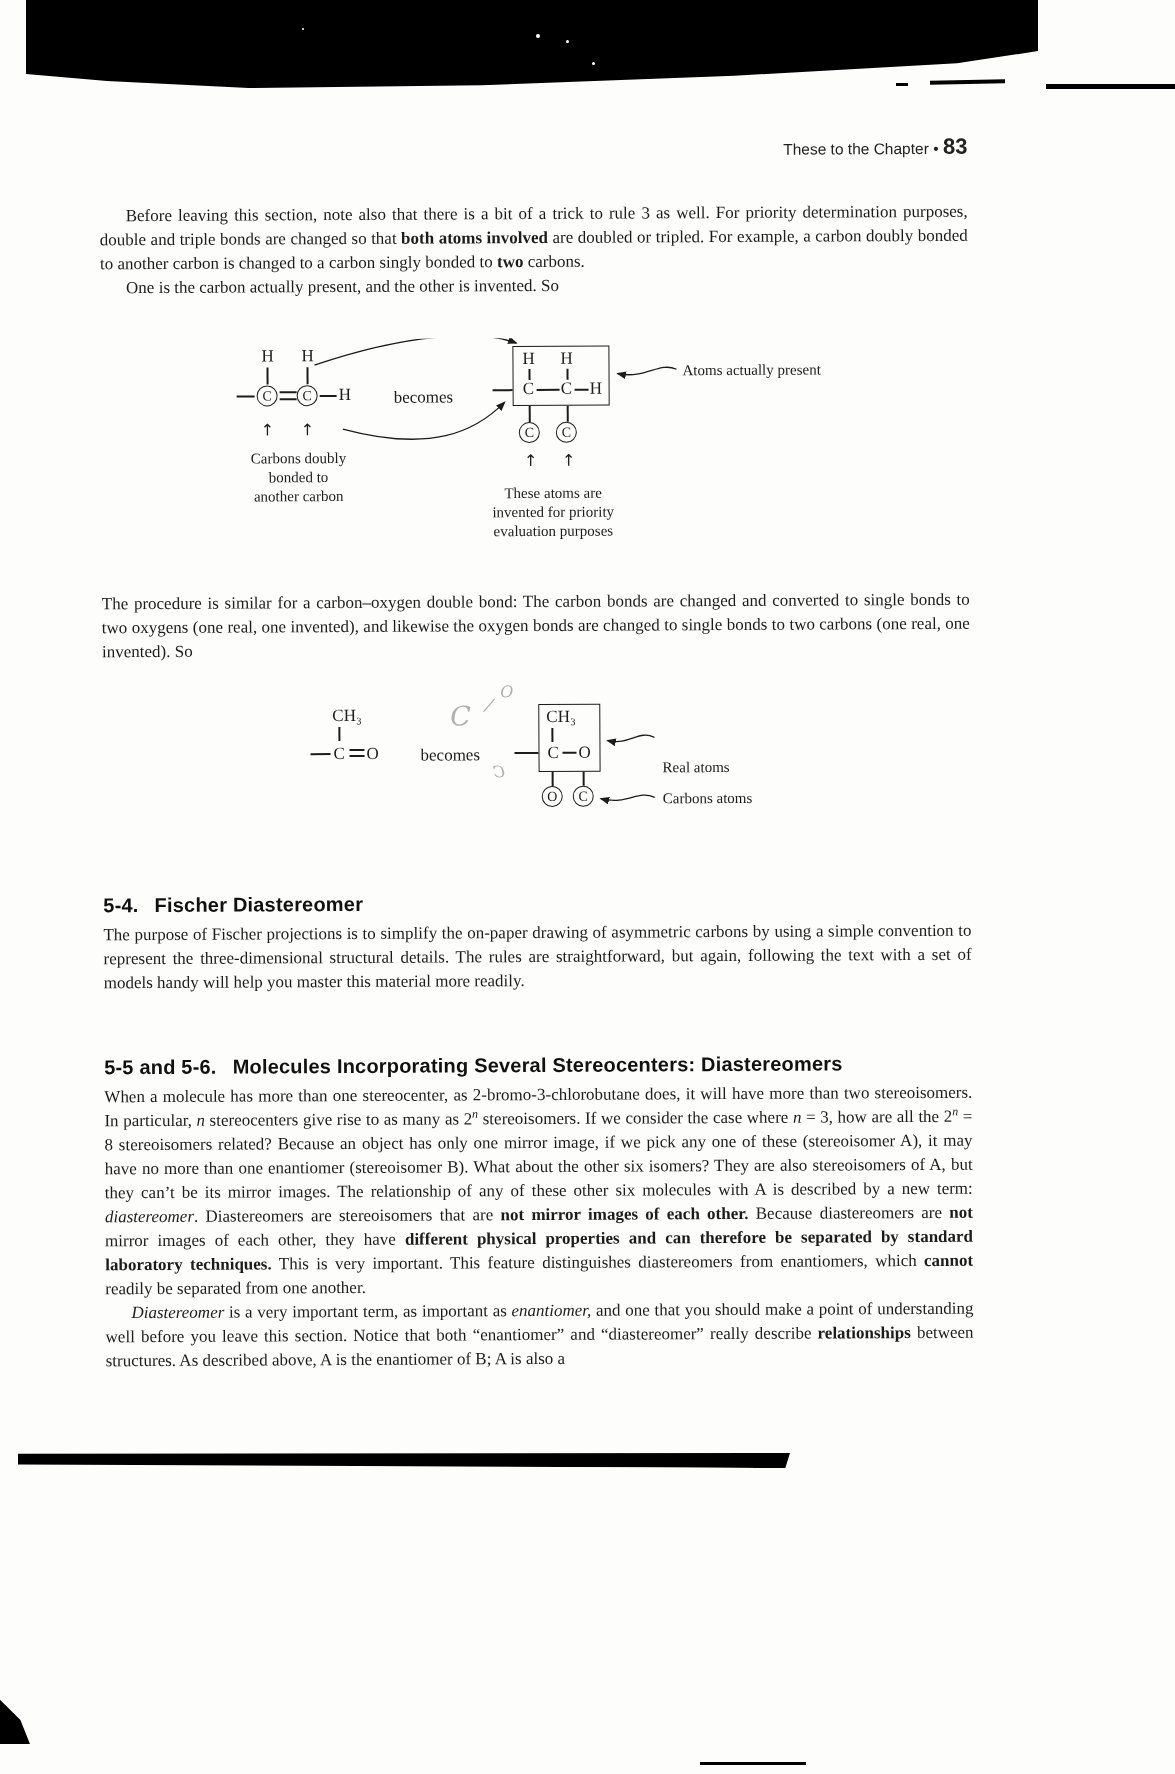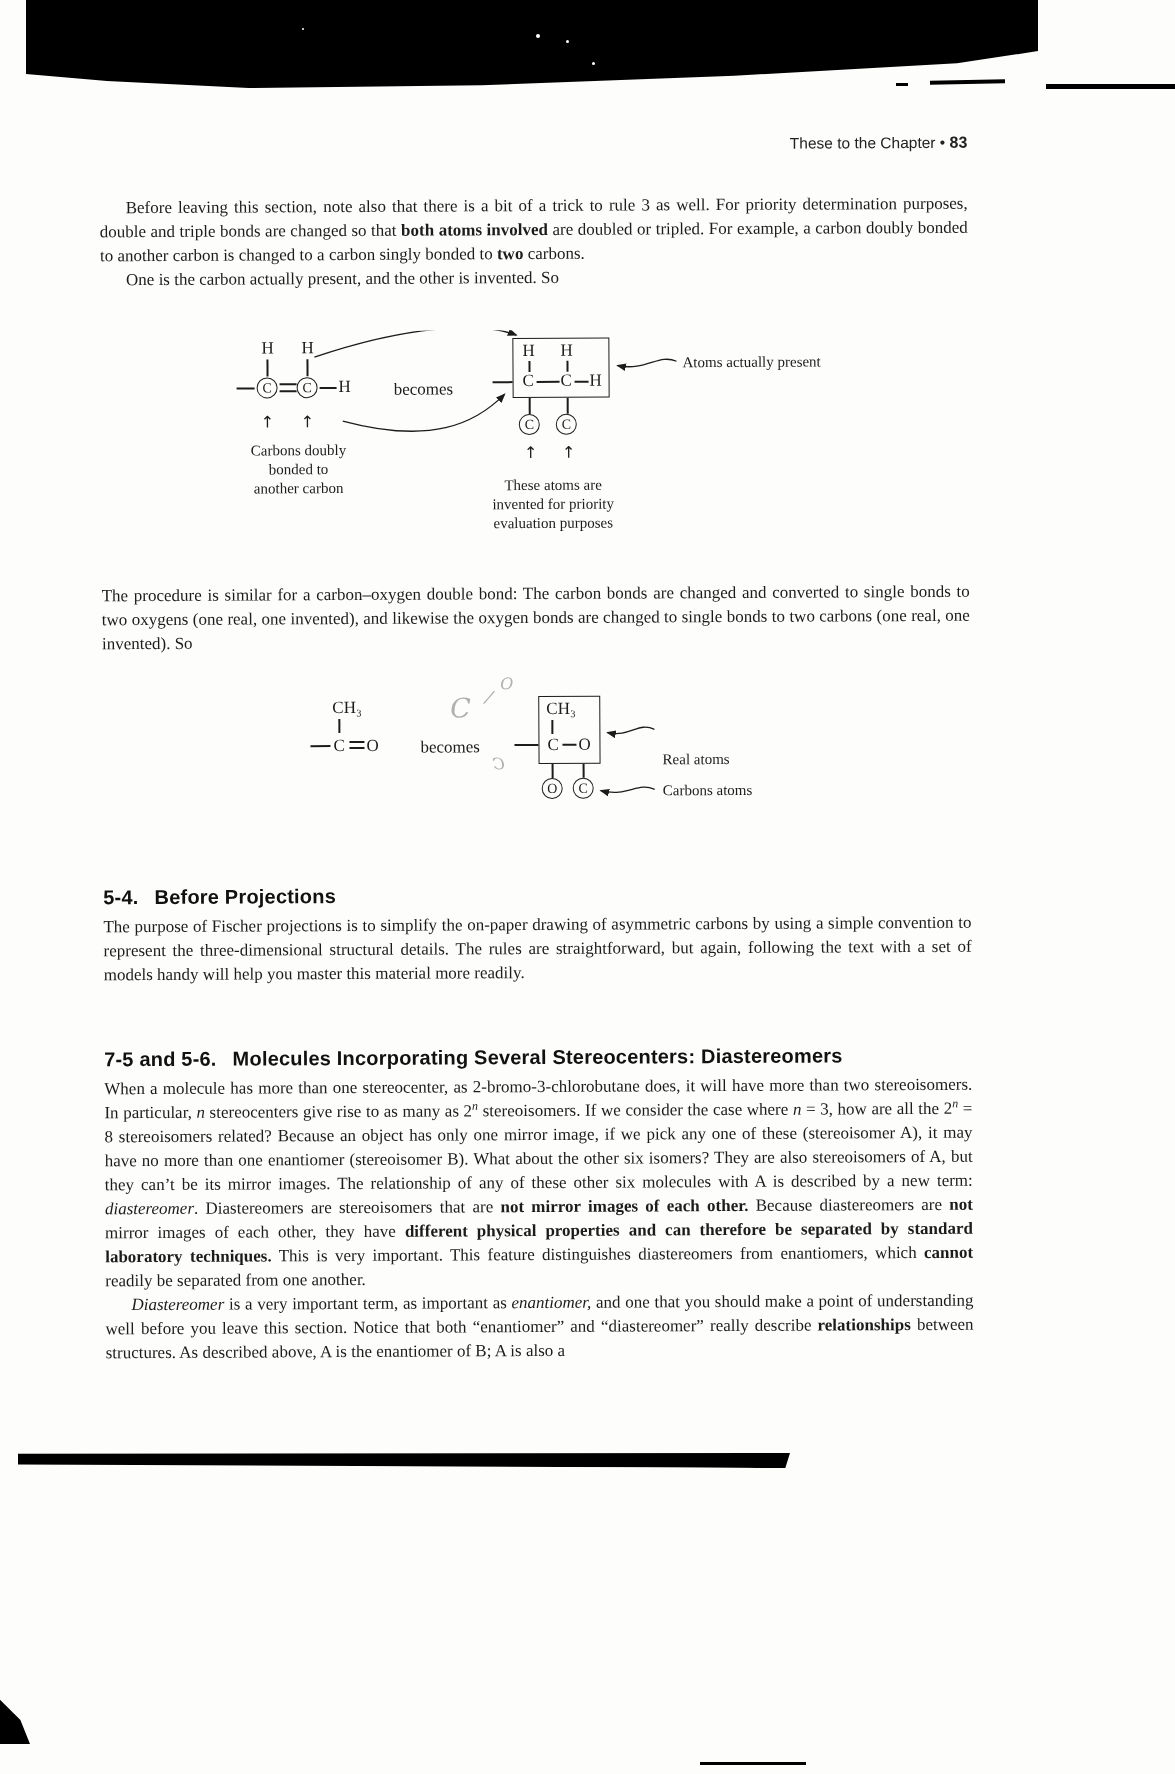--- a/index.html
+++ b/index.html
@@ -28,21 +28,21 @@
   .scan-bottom-line { position:absolute; left:700px; top:1762px; width:106px; height:3px; background:#000; }
   
   .content {
     position:absolute; left:100px; top:0; width:868px;
     transform:rotate(-0.3deg); transform-origin:50% 20%;
   }
   .running-head {
     margin-top:136px; text-align:right;
     font-family:"Liberation Sans", sans-serif; font-size:15.5px; color:#222;
   }
-  .running-head b { font-size:16px; }
+  .running-head b { font-size:22px; }
   p.body { font-size:17px; line-height:24px; text-align:justify; }
   .ind { text-indent:26px; }
   .mt-p1 { margin-top:40px; }
   .mt-proc { margin-top:34px; }
   h2.sechead {
     font-family:"Liberation Sans", sans-serif; font-weight:bold;
     font-size:20px; line-height:24px; color:#111; letter-spacing:0.2px;
   }
   h2 .num { margin-right:16px; }
   .mt-h54 { margin-top:30px; }
@@ -184,21 +184,21 @@
       <span class="atom" style="left:476px; top:58px;">O</span>
       <div class="bond-v" style="left:449px; top:86px; height:14px;"></div>
       <div class="bond-v" style="left:480px; top:86px; height:14px;"></div>
       <span class="circ" style="left:439px; top:100px;">O</span>
       <span class="circ" style="left:470px; top:100px;">C</span>
 
       <div class="figlabel single" style="left:560px; top:44px;margin-top:29px;">Real atoms</div>
       <div class="figlabel single" style="left:560px; top:104px;">Carbons atoms</div>
     </div>
 
-    <h2 class="sechead mt-h54"><span class="num">5-4.</span><span>Before Projections</span></h2>
+    <h2 class="sechead mt-h54"><span class="num">5-4.</span><span>Fischer Diastereomer</span></h2>
     <p class="body mt-after-h"><span>The purpose of Fischer projections is to simplify the on-paper drawing of asymmetric carbons by using a simple convention to represent the three-dimensional structural details. The rules are straightforward, but again, following the text with a set of models handy will help you master this material more readily.</span></p>
 
-    <h2 class="sechead mt-h56"><span class="num">7-5 and 5-6.</span><span>Molecules Incorporating Several Stereocenters: Diastereomers</span></h2>
+    <h2 class="sechead mt-h56"><span class="num">5-5 and 5-6.</span><span>Molecules Incorporating Several Stereocenters: Diastereomers</span></h2>
     <p class="body mt-after-h"><span>When a molecule has more than one stereocenter, as 2-bromo-3-chlorobutane does, it will have more than two stereoisomers. In particular, </span><i>n</i><span> stereocenters give rise to as many as 2</span><sup class="sup"><i>n</i></sup><span> stereoisomers. If we consider the case where </span><i>n</i><span> = 3, how are all the 2</span><sup class="sup"><i>n</i></sup><span> = 8 stereoisomers related? Because an object has only one mirror image, if we pick any one of these (stereoisomer A), it may have no more than one enantiomer (stereoisomer B). What about the other six isomers? They are also stereoisomers of A, but they can’t be its mirror images. The relationship of any of these other six molecules with A is described by a new term: </span><i>diastereomer</i><span>. Diastereomers are stereoisomers that are </span><b>not mirror images of each other.</b><span> Because diastereomers are </span><b>not</b><span> mirror images of each other, they have </span><b>different physical properties and can therefore be separated by standard laboratory techniques.</b><span> This is very important. This feature distinguishes diastereomers from enantiomers, which </span><b>cannot</b><span> readily be separated from one another.</span></p>
     <p class="body ind"><i>Diastereomer</i><span> is a very important term, as important as </span><i>enantiomer,</i><span> and one that you should make a point of understanding well before you leave this section. Notice that both “enantiomer” and “diastereomer” really describe </span><b>relationships</b><span> between structures. As described above, A is the enantiomer of B; A is also a</span></p>
 
   </div>
 </div>
 
 </body></html>

